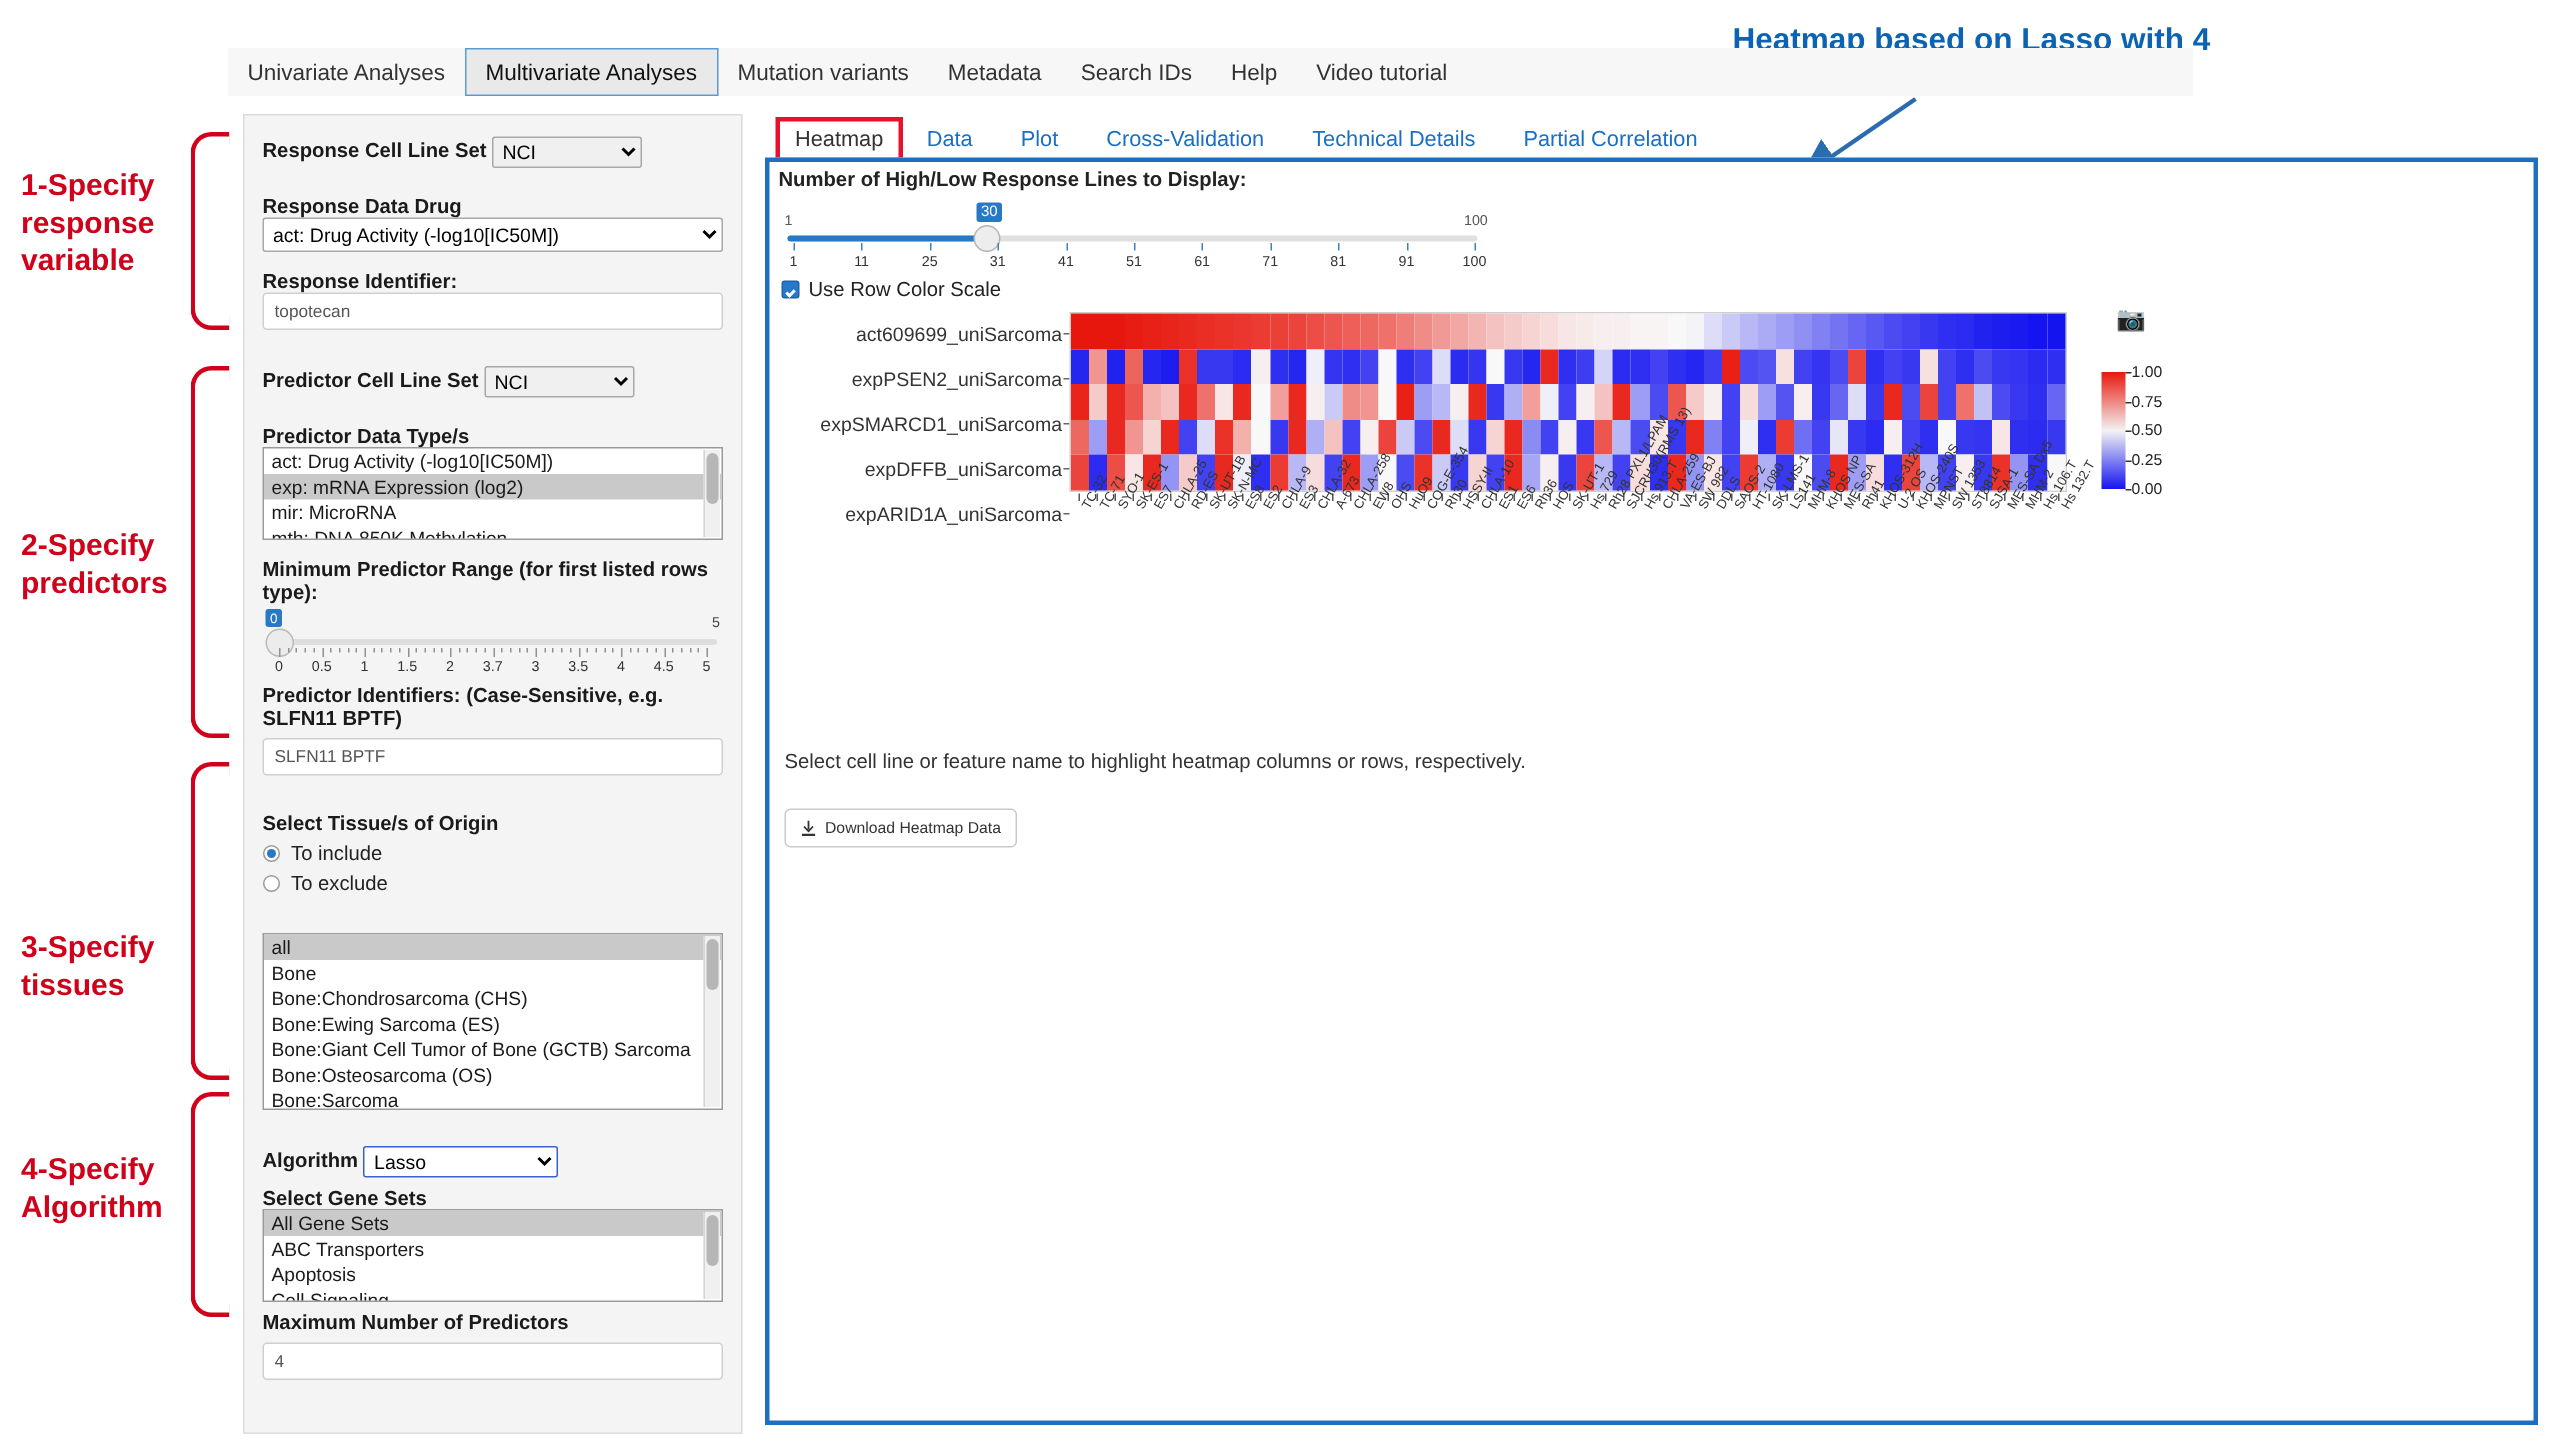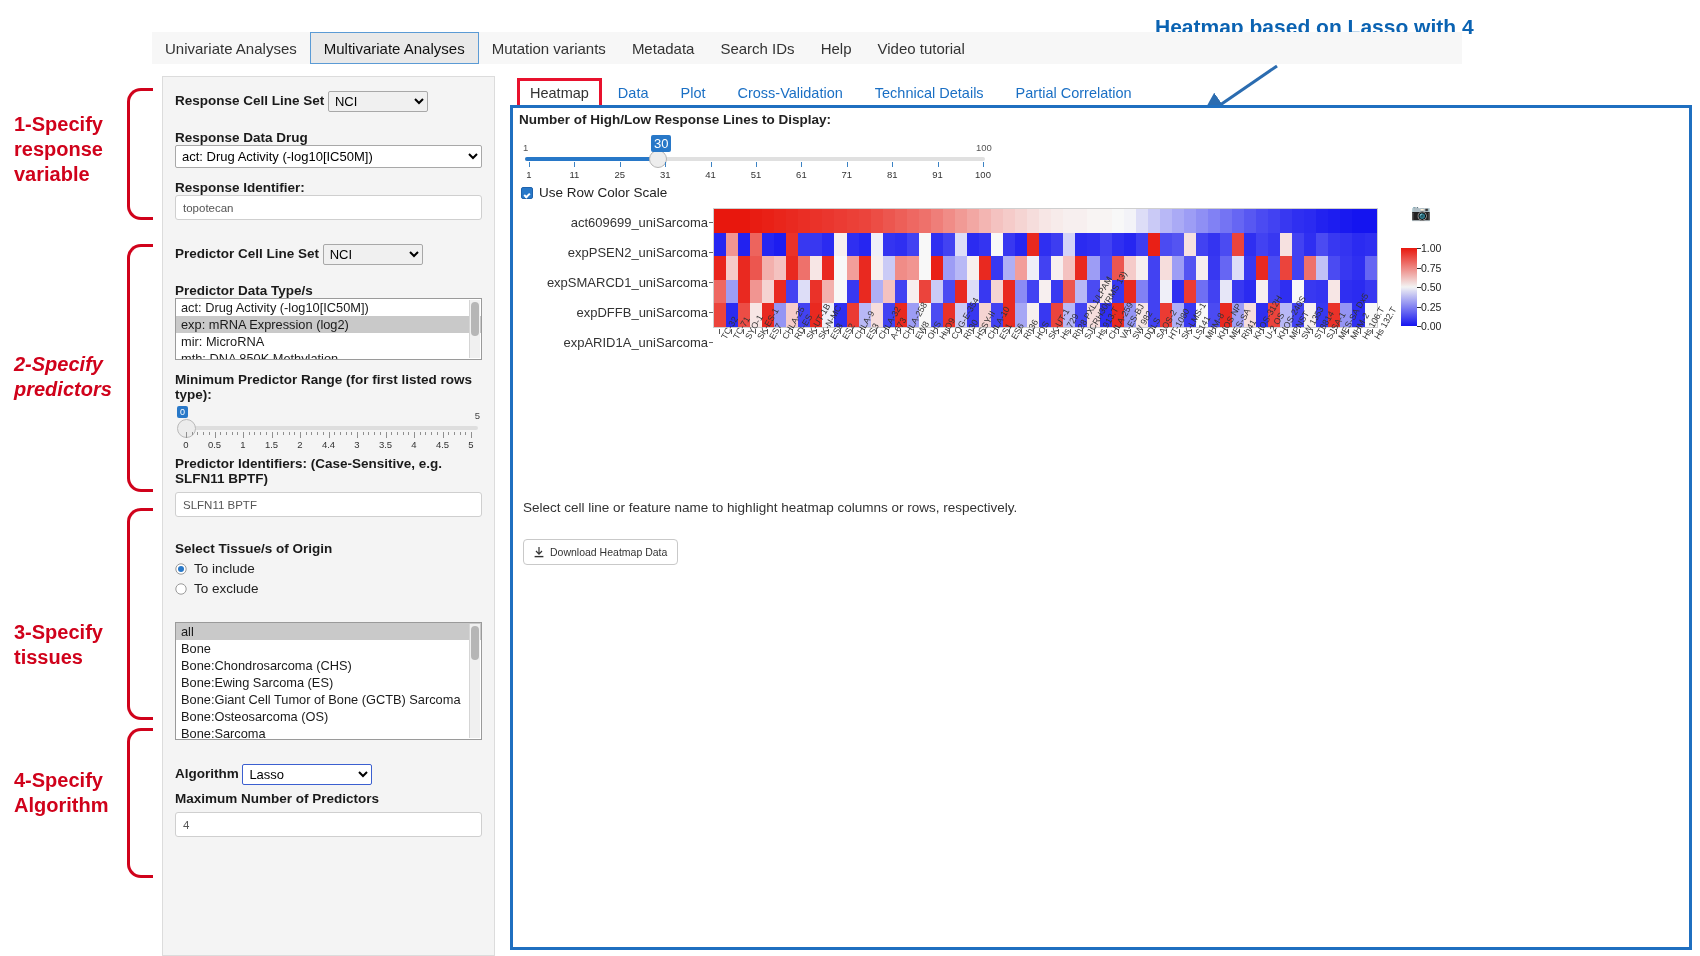--- a/index.html
+++ b/index.html
@@ -138,21 +138,21 @@
   .hs-fill {
     position:absolute; left:4px; width:133px; top:24px; height:4px;
     background:#2878c8; border-radius:2px;
   }
   .hs-knob {
     position:absolute; left:128px; top:17px; width:18px; height:18px;
     border-radius:50%; background:#ededed; border:1px solid #b5b5b5;
   }
   .hs-bubble {
     position:absolute; left:130px; top:2px; background:#2878c8; color:#fff;
-    font-size:13px; padding:1px 3px; border-radius:2px;
+    font-size:10px; padding:1px 3px; border-radius:2px;
   }
   .hs-ticks { position:absolute; left:0; top:29px; width:470px; height:8px; }
   .hs-ticks i { position:absolute; top:0; width:1px; height:5px; background:#3b82c4; }
   .hs-tlabels { position:absolute; left:0; top:36px; width:470px; height:14px; }
   .hs-tlabels span {
     position:absolute; font-size:9.5px; color:#333; transform:translateX(-50%);
   }
 
   .checkrow { margin:4px 0 0 8px; display:flex; align-items:center; gap:6px; }
   .chkbox {
@@ -220,21 +220,21 @@
   .arrow { position:absolute; left:1195px; top:62px; }
 </style>
 </head>
 <body>
 
 <div class="callout" style="left:14px; top:112px; white-space:pre-line;">1-Specify
 response
 variable</div>
 <div class="brace" style="left:127px; top:88px; height:132px;"></div>
 
-<div class="callout" style="left:14px; top:352px; white-space:pre-line;font-style:italic;">2-Specify
+<div class="callout" style="left:14px; top:352px; white-space:pre-line;">2-Specify
 predictors</div>
 <div class="brace" style="left:127px; top:244px; height:248px;"></div>
 
 <div class="callout" style="left:14px; top:620px; white-space:pre-line;">3-Specify
 tissues</div>
 <div class="brace" style="left:127px; top:508px; height:212px;"></div>
 
 <div class="callout" style="left:14px; top:768px; white-space:pre-line;">4-Specify
 Algorithm</div>
 <div class="brace" style="left:127px; top:728px; height:150px;"></div>
@@ -359,21 +359,21 @@
           <i style="left: 284.6px; height: 3px;"></i>
           <i style="left: 290.3px; height: 3px;"></i>
           <i style="left: 296px; height: 6px;"></i>
         </div>
       <div class="tlabels" id="leftTickLabels">
           <span style="left: 11px;">0</span>
           <span style="left: 39.5px;">0.5</span>
           <span style="left: 68px;">1</span>
           <span style="left: 96.5px;">1.5</span>
           <span style="left: 125px;">2</span>
-          <span style="left: 153.5px;">4.4</span>
+          <span style="left: 153.5px;">3.7</span>
           <span style="left: 182px;">3</span>
           <span style="left: 210.5px;">3.5</span>
           <span style="left: 239px;">4</span>
           <span style="left: 267.5px;">4.5</span>
           <span style="left: 296px;">5</span>
         </div>
     </div>
   </div>
 
   <div style="margin-top:2px;">
@@ -412,20 +412,32 @@
     </div>
   </div>
 
   <div class="mt22">
     <span class="lbl inline">Algorithm</span>
     <select class="sel algo">
       <option>Lasso</option>
     </select>
   </div>
 
+  <div style="margin-top:6px;">
+    <span class="lbl">Select Gene Sets</span>
+    <div class="listbox" style="height:62px;">
+      <div class="opt sel">All Gene Sets</div>
+      <div class="opt">ABC Transporters</div>
+      <div class="opt">Apoptosis</div>
+      <div class="opt">Cell Signaling</div>
+      <div class="sbar">
+          <div class="thumb"></div>
+        </div>
+    </div>
+  </div>
 
   <div style="margin-top:6px;">
     <span class="lbl">Maximum Number of Predictors</span>
     <input class="txt" style="margin-top: 6px;" value="4">
   </div>
 </div>
 
 <div class="resultpanel">
 
   <div class="subtabs">

